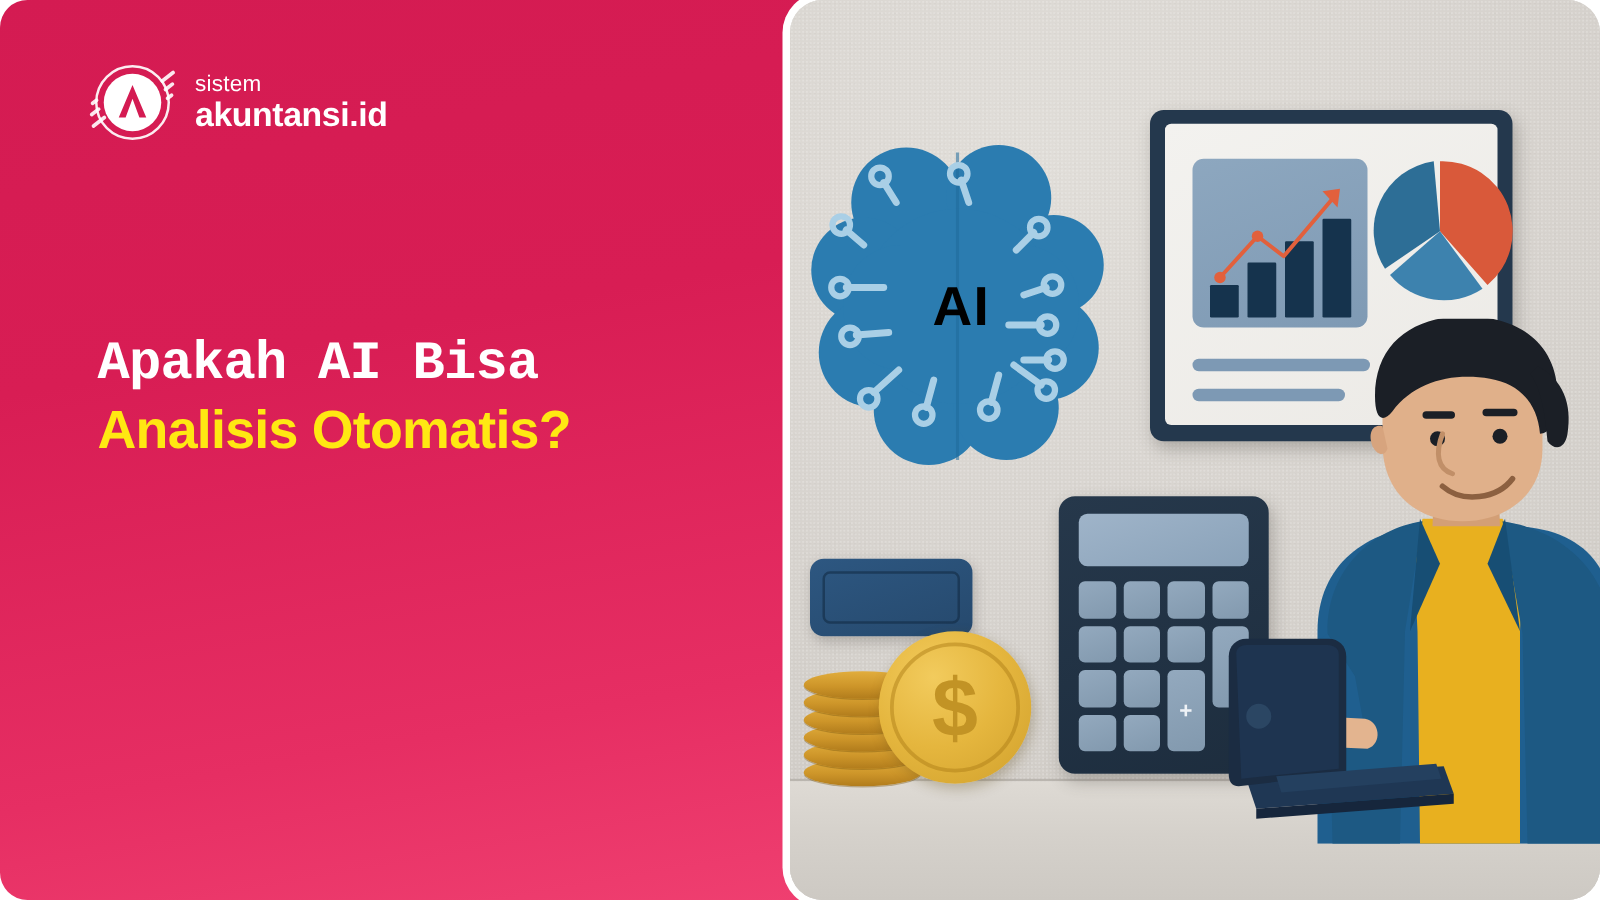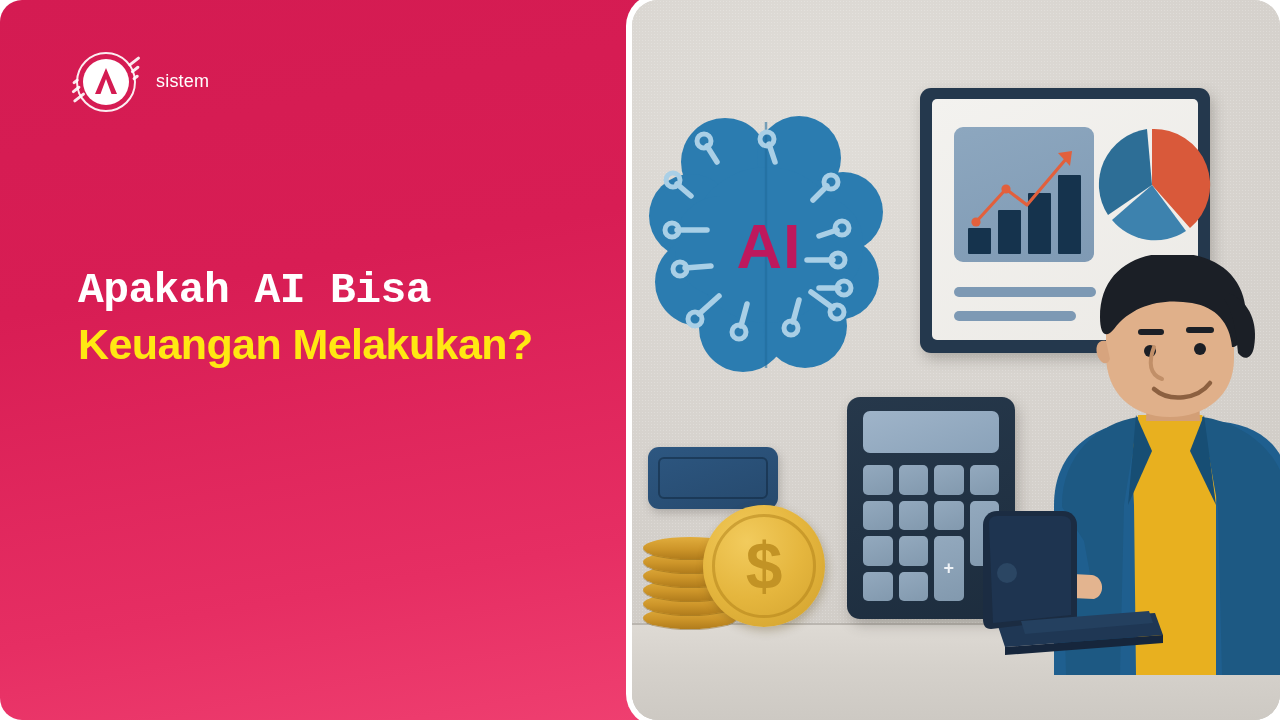--- a/index.html
+++ b/index.html
@@ -126,21 +126,21 @@
   
   #brain {
     position:absolute; left:15px; top:100px;
     width:240px; height:285px;
   }
   #brain svg { width:100%; height:100%; display:block; }
   #brain-label {
     position:absolute; left:0; top:0;
     width:240px; height:285px;
     display:flex; align-items:center; justify-content:center;
-    font-size:63px; font-weight:bold; color:#be185d;
+    font-size:44px; font-weight:bold; color:#000000;
     letter-spacing:1px;
     padding-left:4px; padding-top:6px;
   }
 
   
   #board {
     position:absolute; left:288px; top:88px;
     width:290px; height:265px;
     background:#24384d;
     border-radius:11px;
@@ -282,26 +282,27 @@
         </svg>
         <div class="speed-line sl1"></div>
         <div class="speed-line sl2"></div>
         <div class="speed-line sl3"></div>
         <div class="speed-line sl4"></div>
         <div class="speed-line sl5"></div>
         <div class="speed-line sl6"></div>
       </div>
       <div id="logo-text">
         <span id="logo-sistem">sistem</span>
+        <span id="logo-name">akuntansi.id</span>
       </div>
     </div>
 
     <div id="headline">
       <div class="hl hl-white">Apakah AI Bisa</div>
-      <div class="hl hl-yellow">Keuangan Melakukan?</div>
+      <div class="hl hl-yellow">Analisis Otomatis?</div>
     </div>
   </div>
 
   <div id="image-panel">
     <div id="wall"></div>
     <div id="wall-noise"></div>
     <div id="desk-edge"></div>
     <div id="desk"></div>
 
     <div id="brain">

